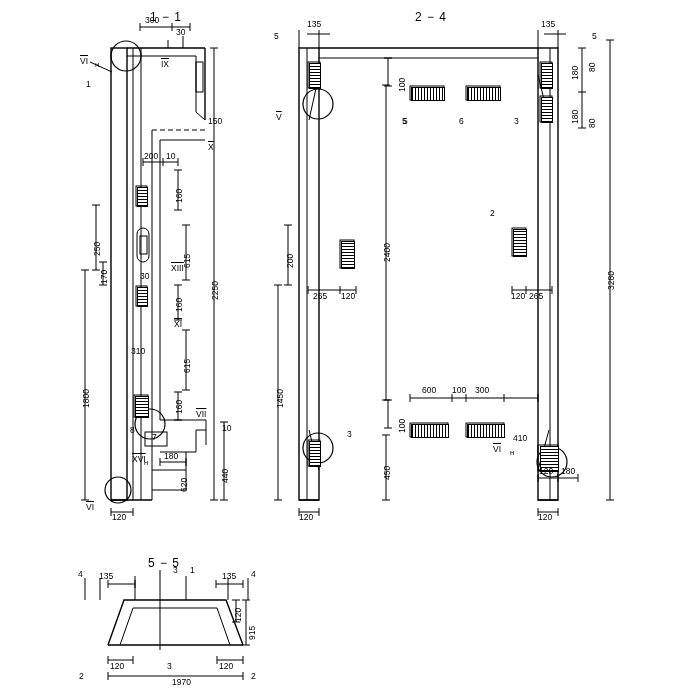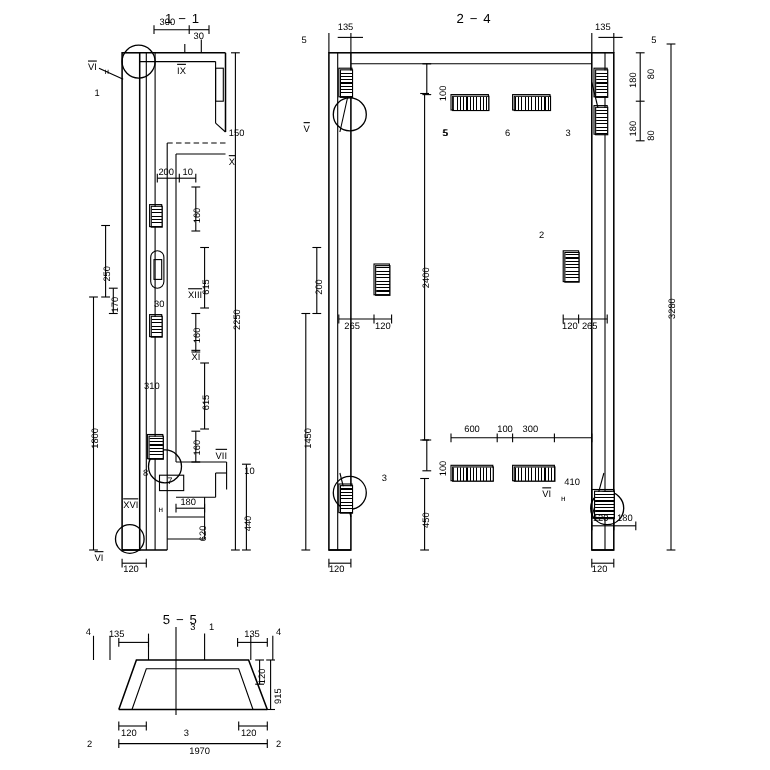--- a/index.html
+++ b/index.html
@@ -291,21 +291,21 @@
 <div class="ttl" style="left:148px;top:556px;text-align:center;">5 − 5</div>
 
 <div class="lbl" style="left:80px;top:57px;text-decoration:overline;">VI</div>
 <div class="lbl sm" style="left:95px;top:60px;">н</div>
 <div class="lbl" style="left:86px;top:80px;">1</div>
 <div class="lbl" style="left:161px;top:60px;text-decoration:overline;">IX</div>
 <div class="lbl" style="left:208px;top:143px;text-decoration:overline;">X</div>
 <div class="lbl" style="left:171px;top:264px;text-decoration:overline;">XIII</div>
 <div class="lbl" style="left:174px;top:320px;text-decoration:overline;">XI</div>
 <div class="lbl" style="left:196px;top:410px;text-decoration:overline;">VII</div>
-<div class="lbl" style="left:112px;top:455px;text-decoration:overline;">XVI</div>
+<div class="lbl" style="left:132px;top:455px;text-decoration:overline;">XVI</div>
 <div class="lbl sm" style="left:144px;top:458px;">н</div>
 <div class="lbl" style="left:86px;top:503px;text-decoration:overline;">VI</div>
 <div class="lbl" style="left:130px;top:426px;">8</div>
 <div class="lbl" style="left:152px;top:433px;">7</div>
 
 <div class="lbl" style="left:145px;top:16px;">300</div>
 <div class="lbl" style="left:176px;top:28px;">30</div>
 <div class="lbl" style="left:208px;top:117px;">150</div>
 
 <div class="lbl rot" style="left:93px;top:256px;">250</div>

